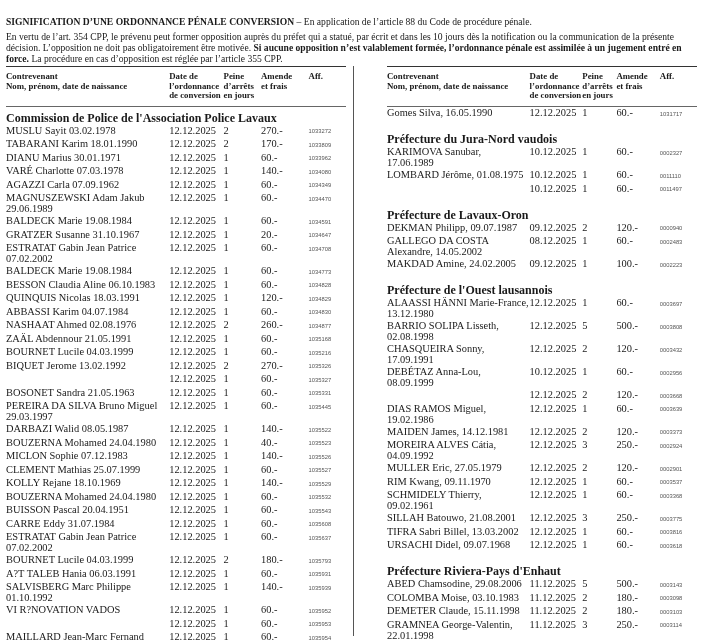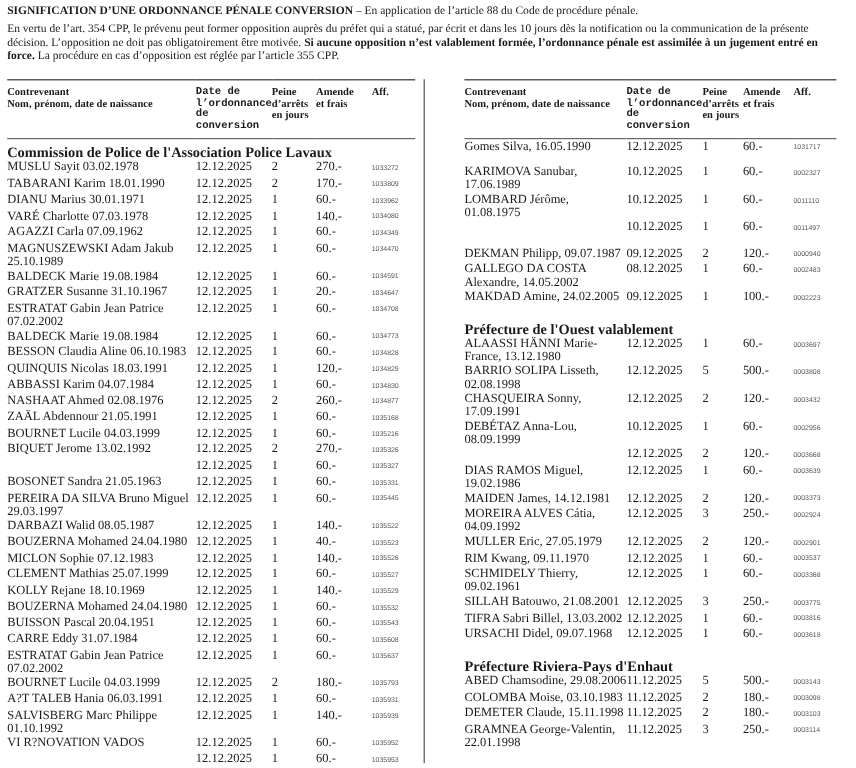--- a/index.html
+++ b/index.html
@@ -1,33 +1,33 @@
 <!DOCTYPE html>
 <html><head>
 <meta charset="utf-8">
 <style>
   html, body { margin:0; padding:0; background:#ffffff; }
   body { width:713px; height:640px; overflow:hidden; position:relative;
          font-family:"Liberation Serif","DejaVu Serif",serif; color:#1a1a1a; }
-  .intro { position:absolute; left:6px; top:4px; width:700px; font-size:9.6px; line-height:11px; }
+  .intro { position:absolute; left:6px; top:16px; width:700px; font-size:9.6px; line-height:11px; }
   .intro p { margin:0 0 4px 0; }
   .intro .title { font-weight:bold; }
   .intro b { font-weight:bold; }
   .col { position:absolute; top:66px; width:340px; }
   .col.left { left:6px; }
   .col.right { left:387px; width:310px; }
   .divider { position:absolute; left:353px; top:66px; width:1px; height:570px; background:#555; }
   table { border-collapse:collapse; width:100%; }
   thead tr { border-top:1.5px solid #333; border-bottom:1.5px solid #666;margin-left:32px; }
   th { font-size:8.8px; font-weight:bold; text-align:left; vertical-align:top; line-height:9.5px; padding:5px 0 5px 0; }
   td { font-size:10.4px; vertical-align:top; line-height:11px; padding:0.5px 0; }
   td.aff { font-family:"Liberation Sans","DejaVu Sans",sans-serif; font-size:5.8px; color:#555; padding-top:2px; }
   tr.section td { font-weight:bold; padding-top:6px; font-size:12px; }
   tr.gap td { height:8px; padding:0; }
-  .c1 { width:48%; } .c2 { width:16%;font-family:Liberation Mono, monospace; } .c3 { width:11%; } .c4 { width:14%; } .c5 { width:11%; }
+  .c1 { width:48%; } .c2 { width:16%; } .c3 { width:11%; } .c4 { width:14%; } .c5 { width:11%; }
   .right .c1 { width:46%; } .right .c2 { width:17%; } .right .c3 { width:11%; } .right .c4 { width:14%; } .right .c5 { width:12%; }
 </style>
 </head>
 <body>
 
 <div class="intro">
   <p><span class="title">SIGNIFICATION D’UNE ORDONNANCE PÉNALE CONVERSION</span><span> – En application de l’article 88 du Code de procédure pénale.</span></p>
   <p><span>En vertu de l’art. 354 CPP, le prévenu peut former opposition auprès du préfet qui a statué, par écrit et dans les 10 jours dès la notification ou la communication de la présente décision. L’opposition ne doit pas obligatoirement être motivée. </span><b>Si aucune opposition n’est valablement formée, l’ordonnance pénale est assimilée à un jugement entré en force.</b><span> La procédure en cas d’opposition est réglée par l’article 355 CPP.</span></p>
 </div>
 
@@ -77,21 +77,21 @@
           <td class="aff">1034080</td>
         </tr>
         <tr>
           <td>AGAZZI Carla 07.09.1962</td>
           <td>12.12.2025</td>
           <td>1</td>
           <td>60.-</td>
           <td class="aff">1034349</td>
         </tr>
         <tr>
-          <td>MAGNUSZEWSKI Adam Jakub 25.10.1989</td>
+          <td>MAGNUSZEWSKI Adam Jakub 29.06.1989</td>
           <td>12.12.2025</td>
           <td>1</td>
           <td>60.-</td>
           <td class="aff">1034470</td>
         </tr>
         <tr>
           <td>BALDECK Marie 19.08.1984</td>
           <td>12.12.2025</td>
           <td>1</td>
           <td>60.-</td>
@@ -312,20 +312,23 @@
         <tr>
           <td>Gomes Silva, 16.05.1990</td>
           <td>12.12.2025</td>
           <td>1</td>
           <td>60.-</td>
           <td class="aff">1031717</td>
         </tr>
         <tr class="gap">
           <td colspan="5"></td>
         </tr>
+        <tr class="section">
+          <td colspan="5">Préfecture du Jura-Nord vaudois</td>
+        </tr>
         <tr>
           <td>KARIMOVA Sanubar, 17.06.1989</td>
           <td>10.12.2025</td>
           <td>1</td>
           <td>60.-</td>
           <td class="aff">0002327</td>
         </tr>
         <tr>
           <td>LOMBARD Jérôme, 01.08.1975</td>
           <td>10.12.2025</td>
@@ -336,20 +339,23 @@
         <tr>
           <td></td>
           <td>10.12.2025</td>
           <td>1</td>
           <td>60.-</td>
           <td class="aff">0011497</td>
         </tr>
         <tr class="gap">
           <td colspan="5"></td>
         </tr>
+        <tr class="section">
+          <td colspan="5">Préfecture de Lavaux-Oron</td>
+        </tr>
         <tr>
           <td>DEKMAN Philipp, 09.07.1987</td>
           <td>09.12.2025</td>
           <td>2</td>
           <td>120.-</td>
           <td class="aff">0000940</td>
         </tr>
         <tr>
           <td>GALLEGO DA COSTA Alexandre, 14.05.2002</td>
           <td>08.12.2025</td>
@@ -361,21 +367,21 @@
           <td>MAKDAD Amine, 24.02.2005</td>
           <td>09.12.2025</td>
           <td>1</td>
           <td>100.-</td>
           <td class="aff">0002223</td>
         </tr>
         <tr class="gap">
           <td colspan="5"></td>
         </tr>
         <tr class="section">
-          <td colspan="5">Préfecture de l'Ouest valablement</td>
+          <td colspan="5">Préfecture de l'Ouest lausannois</td>
         </tr>
         <tr>
           <td>ALAASSI HÄNNI Marie-France, 13.12.1980</td>
           <td>12.12.2025</td>
           <td>1</td>
           <td>60.-</td>
           <td class="aff">0003697</td>
         </tr>
         <tr>
           <td>BARRIO SOLIPA Lisseth, 02.08.1998</td>

